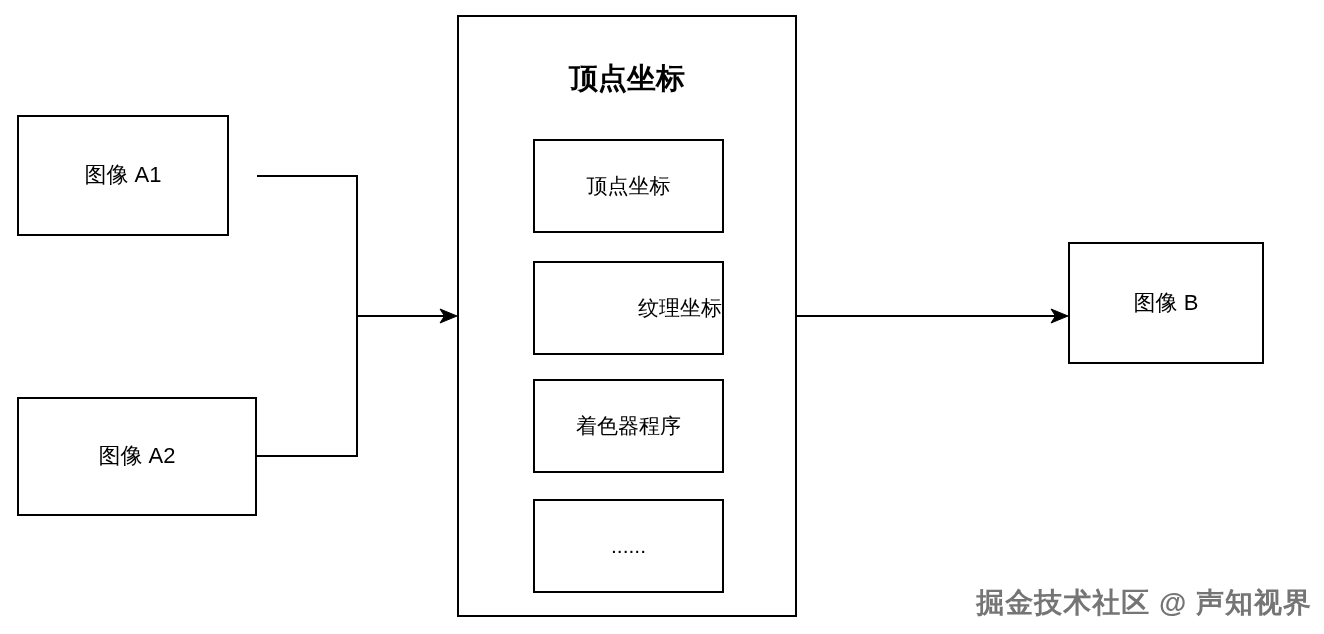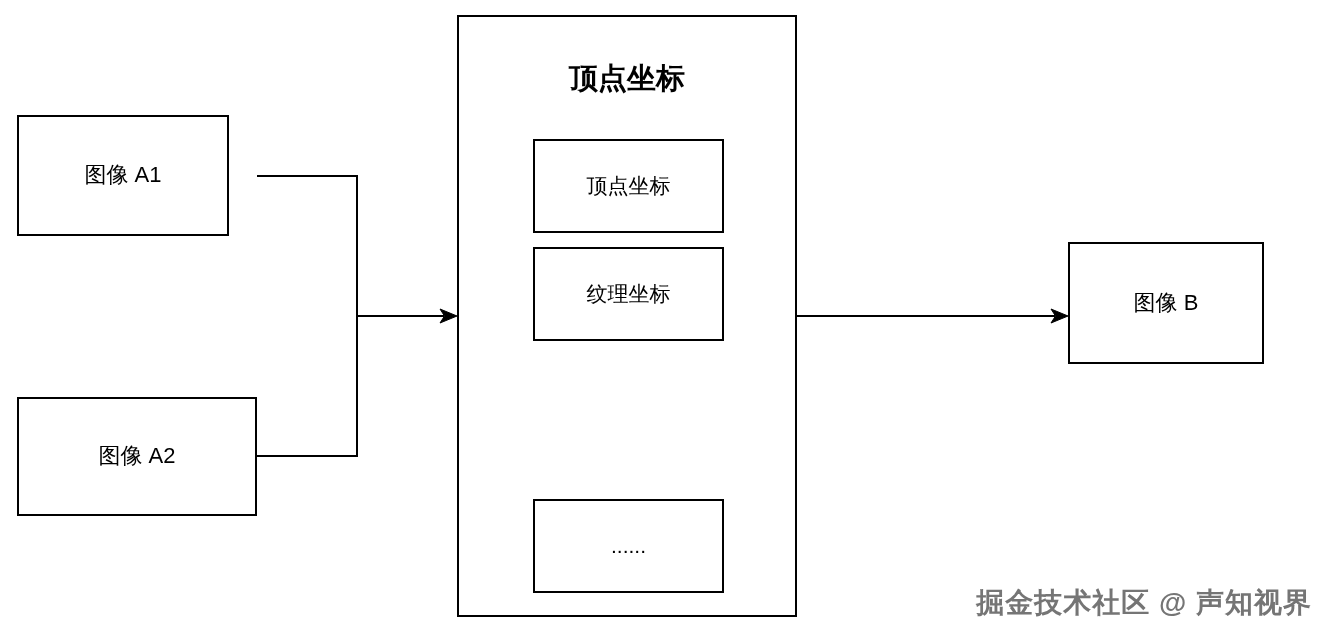--- a/index.html
+++ b/index.html
@@ -57,21 +57,21 @@
     border: 2px solid #000000;
     background: #ffffff;
     display: flex;
     align-items: center;
     justify-content: center;
     text-align: center;
     color: #000000;
     font-size: 21px;
   }
   .stage-1 { top: 122px; }
-  .stage-2 { top: 230px; }
+  .stage-2 { top: 244px; justify-content: flex-end; }
   .stage-3 { top: 362px; }
   .stage-4 { top: 482px; }
 
   .connectors {
     position: absolute;
     left: 0; top: 0;
     width: 1324px;
     height: 634px;
     pointer-events: none;
   }
@@ -119,20 +119,23 @@
 
   <div class="pipeline">
     <div class="pipeline-title">顶点坐标</div>
 
     <div class="stage stage-1">
       <span>顶点坐标</span>
     </div>
     <div class="stage stage-2">
       <span>纹理坐标</span>
     </div>
+    <div class="stage stage-3">
+      <span>着色器程序</span>
+    </div>
     <div class="stage stage-4">
       <span>......</span>
     </div>
   </div>
 
   <div class="node node-image-b">
     <span>图像 B</span>
   </div>
 
   <div class="watermark">掘金技术社区 @ 声知视界</div>

